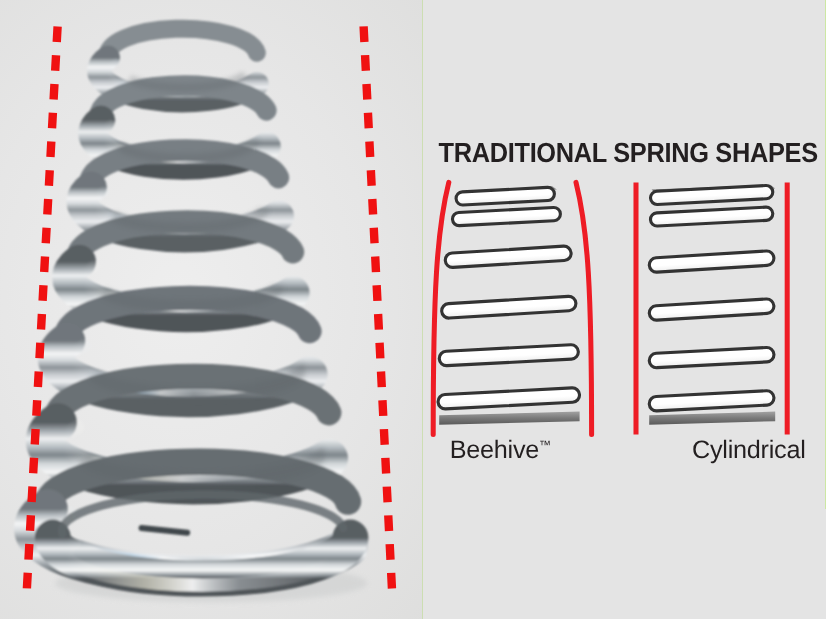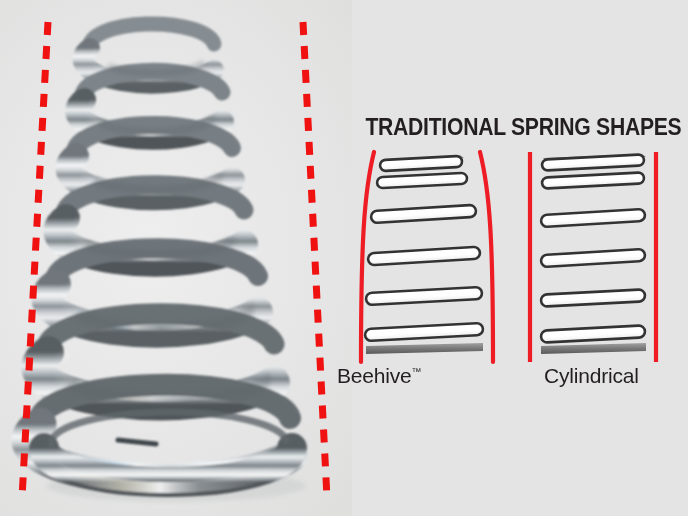--- a/index.html
+++ b/index.html
@@ -68,20 +68,21 @@
     width: 150px;
     height: 222px;
   }
   #figure-beehive { left: 352px; }
   #figure-cylindrical { left: 518px; }
 
   .shape-caption {
     position: absolute;
     top: 364px;
     width: 160px;
+    text-align: center;
     font-size: 21px;
     font-weight: normal;
     color: #231f20;
     letter-spacing: -0.2px;
   }
   #caption-beehive { left: 337px; }
   #caption-cylindrical { left: 544px; }
   .tm {
     font-size: 10px;
     vertical-align: super;

